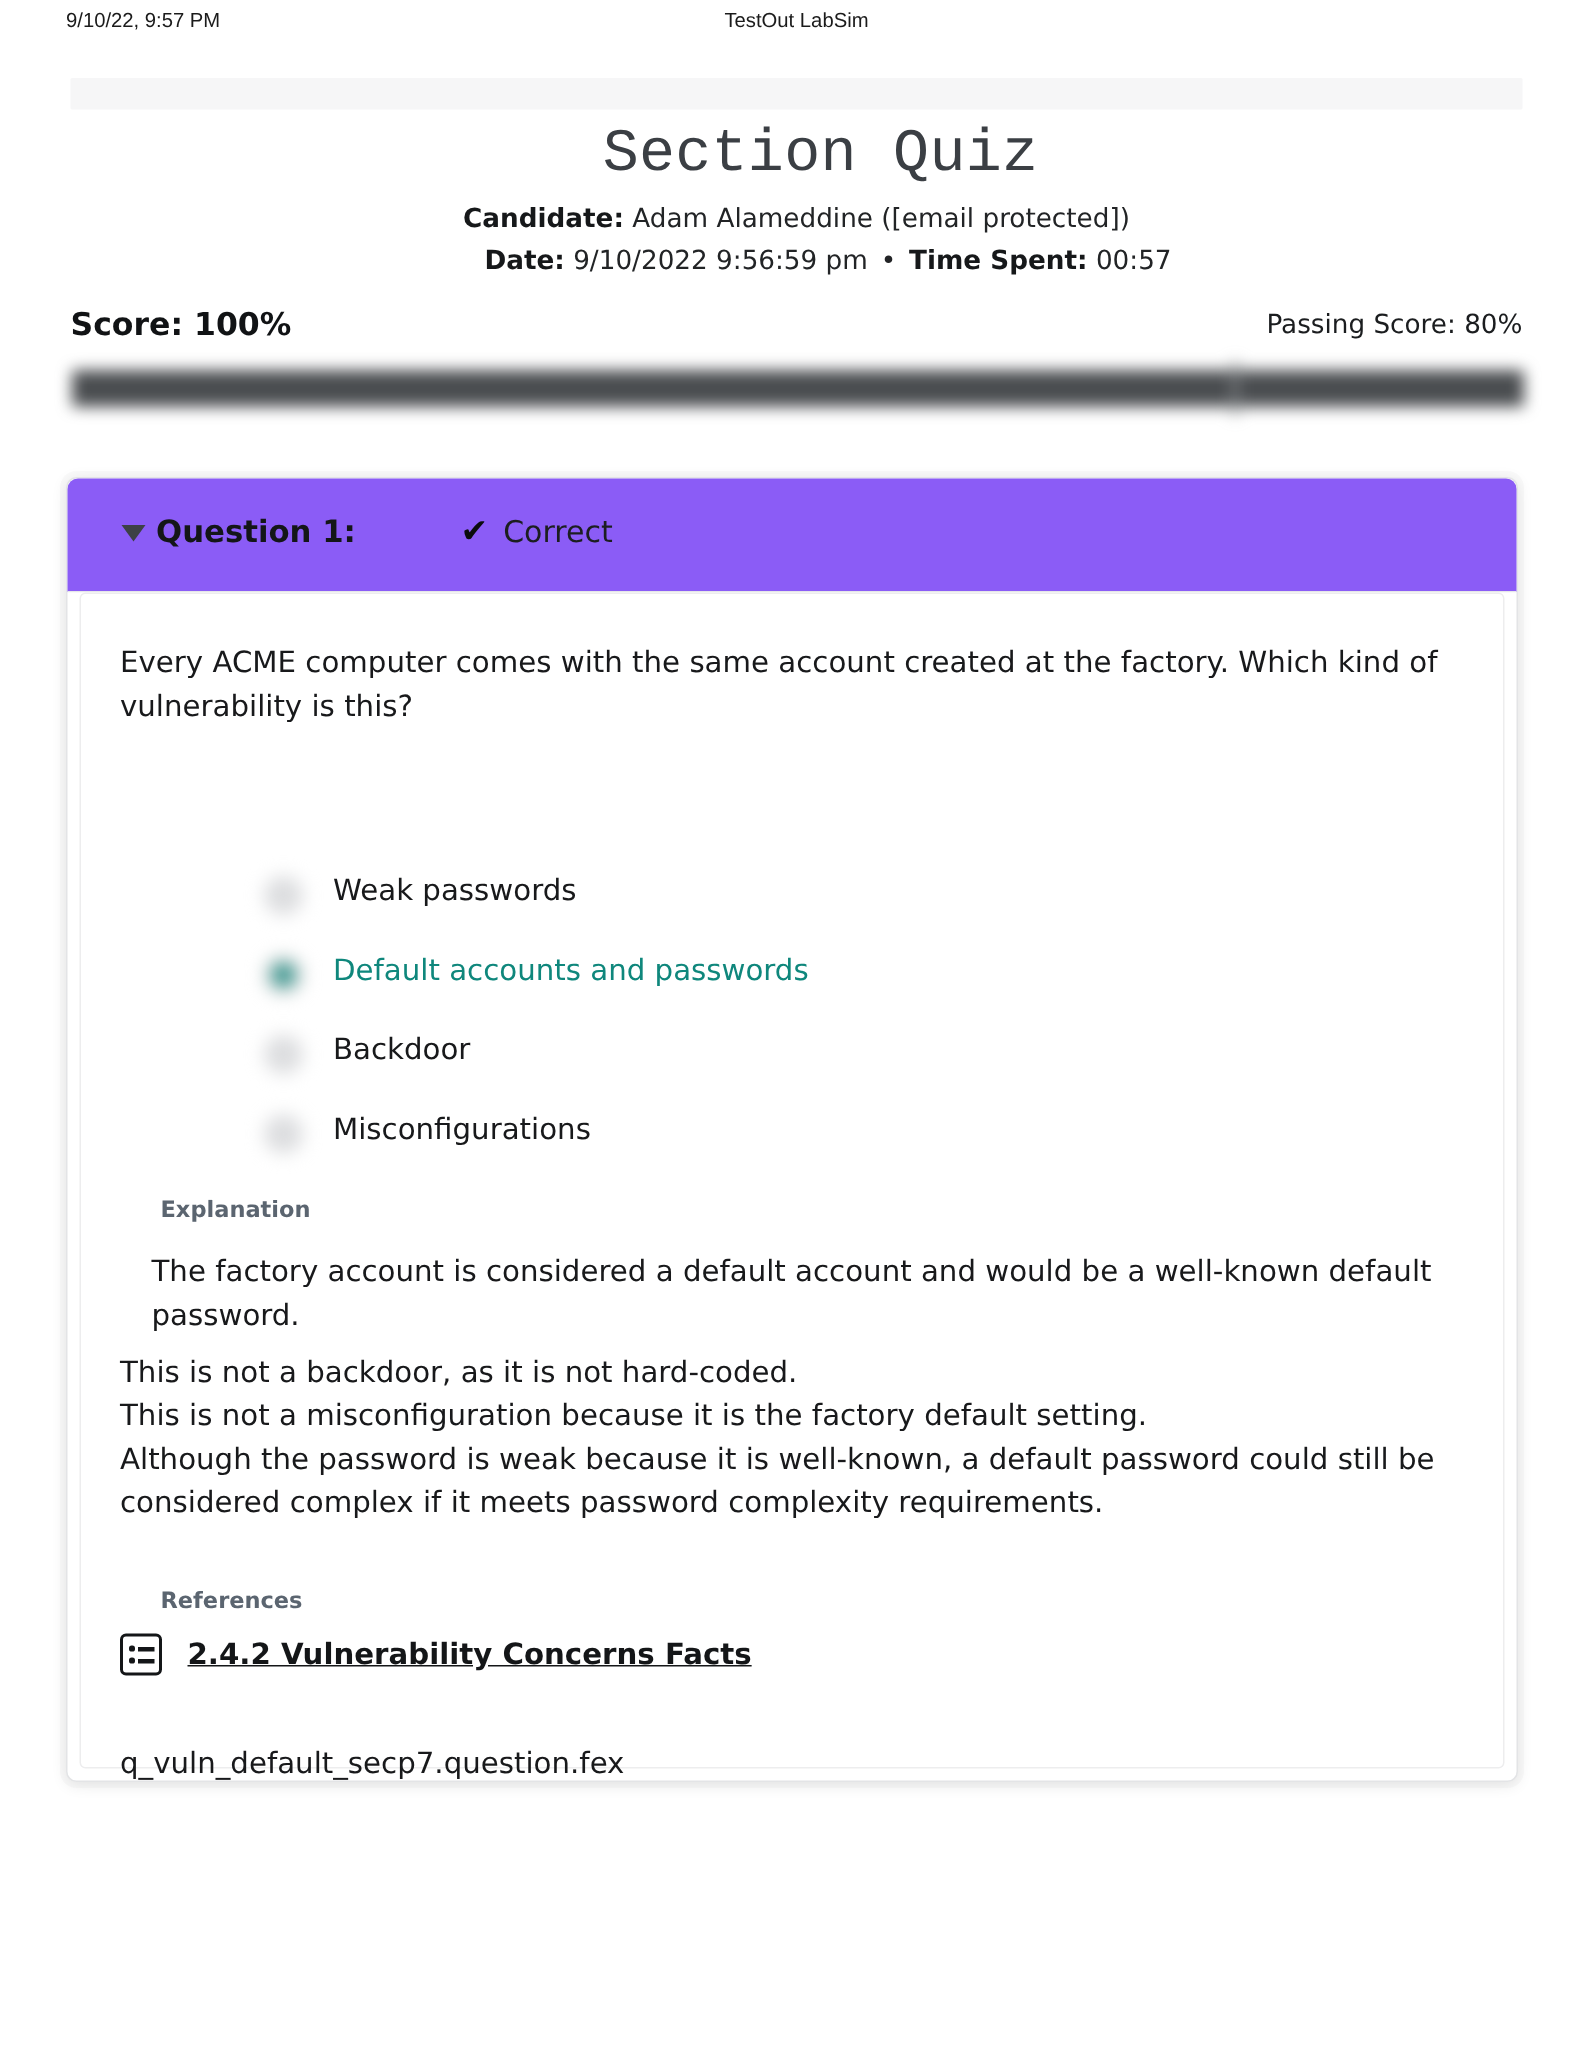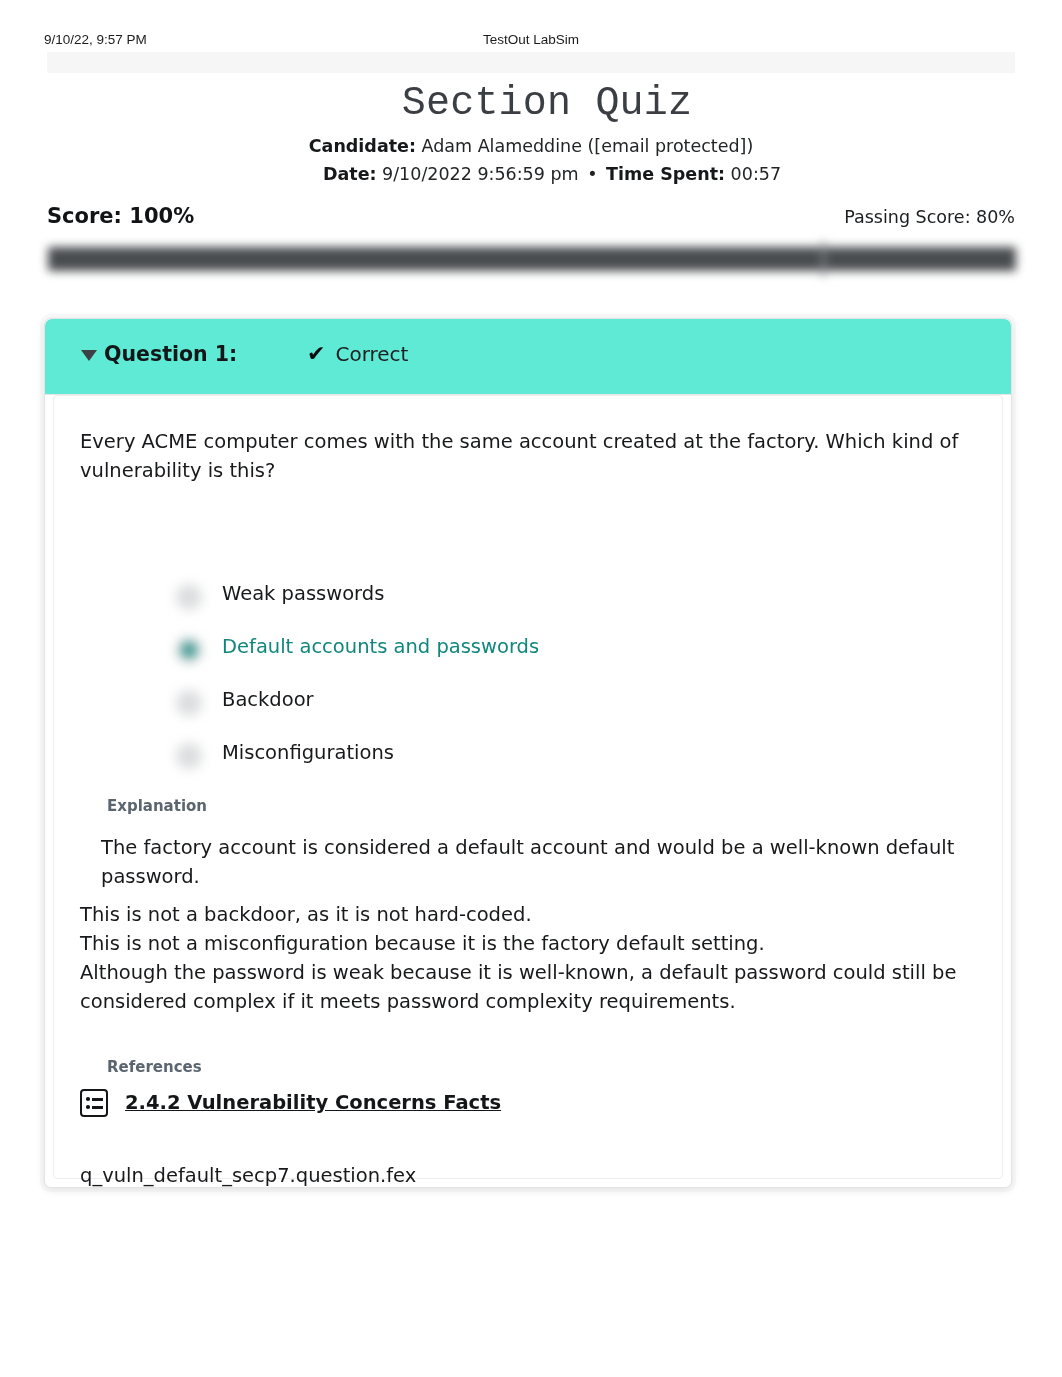--- a/index.html
+++ b/index.html
@@ -12,21 +12,21 @@
     height: 1377px;
     position: relative;
     font-family: "DejaVu Sans", sans-serif;
     color: #1a1a1a;
     overflow: hidden;
   }
 
   
   .print-header {
     position: absolute;
-    top: 32px;
+    top: 6px;
     left: 0;
     width: 1062px;
     height: 18px;
     font-family: "Liberation Sans", sans-serif;
     font-size: 13.5px;
     color: #1b1b1b;
   }
   .print-header .ph-left {
     position: absolute;
     left: 44px;
@@ -166,21 +166,21 @@
     border-radius: 7px;
     box-shadow: 0 2px 10px rgba(0,0,0,0.10), 0 0 0 4px rgba(250,250,250,0.9);
   }
   .q-head {
     position: absolute;
     top: 0;
     left: 0;
     right: 0;
     height: 75px;
     border-bottom: 1px solid #e6e7e9;
-    background: #5eead4;
+    background: #8b5cf6;
     border-radius: 7px 7px 0 0;
   }
   .q-caret {
     position: absolute;
     left: 36px;
     top: 31px;
     width: 0;
     height: 0;
     border-left: 8px solid transparent;
     border-right: 8px solid transparent;

